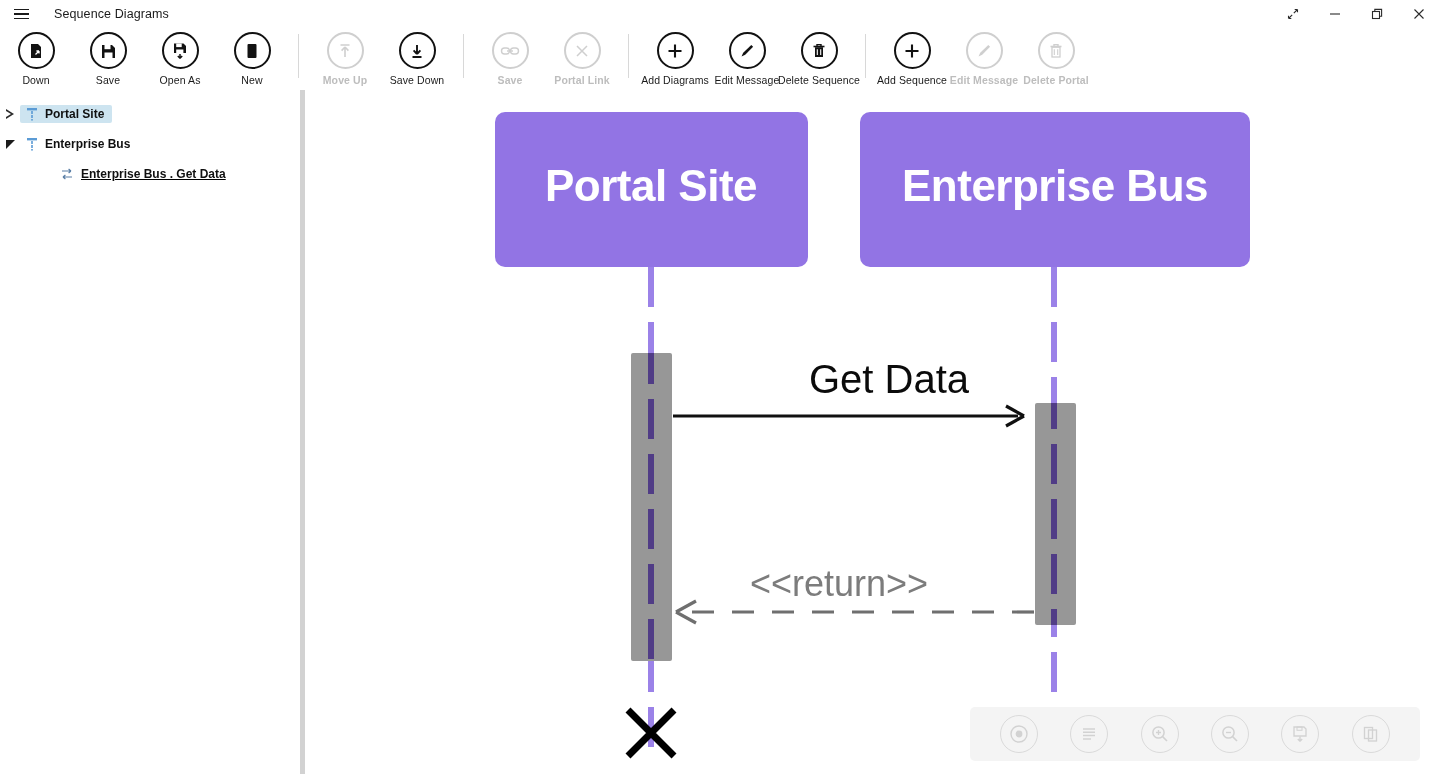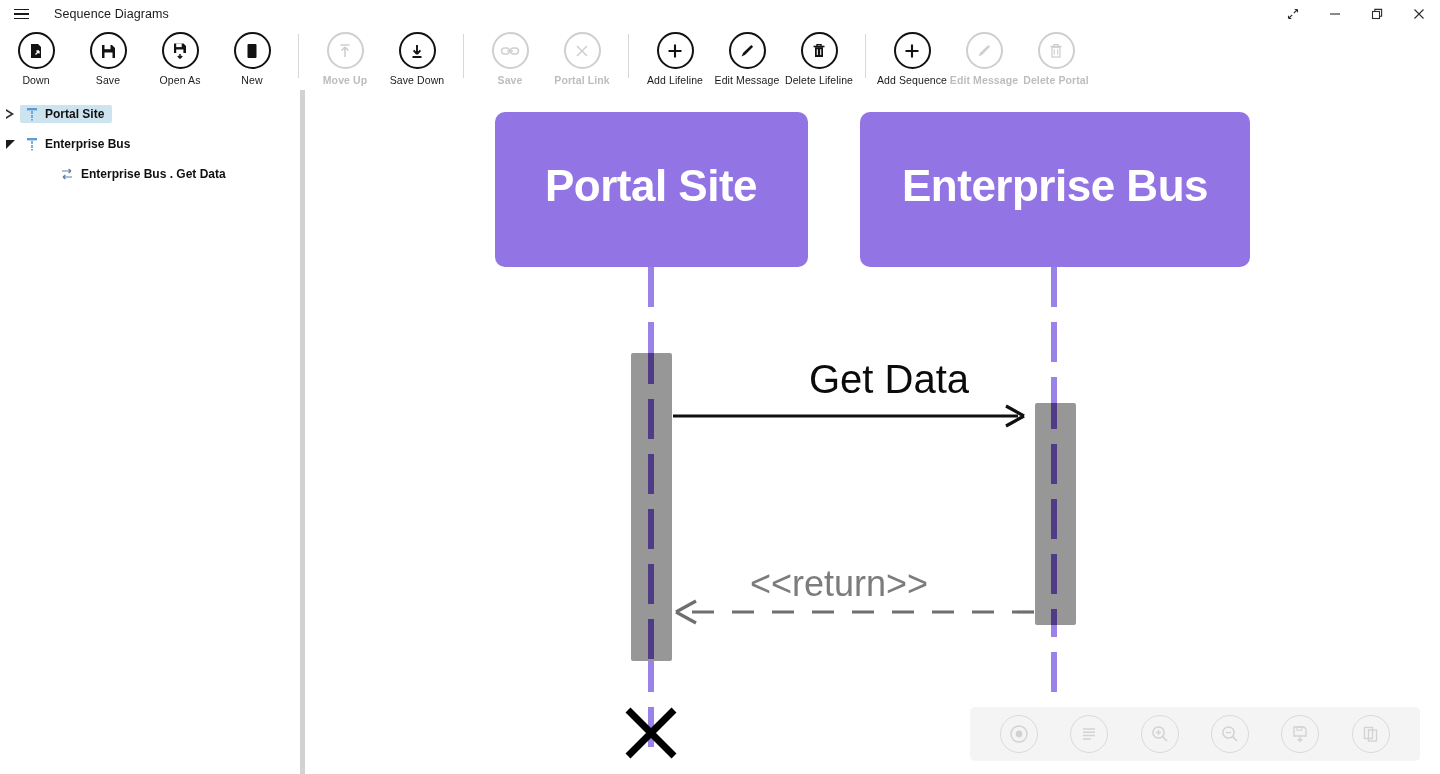--- a/index.html
+++ b/index.html
@@ -245,40 +245,40 @@
   </div>
 
   <div class="tb-sep"></div>
 
   <div class="tb-item">
     <div class="tb-circle">
       <svg width="20" height="20" viewBox="0 0 20 20">
         <path d="M10 3.5 V16.5 M3.5 10 H16.5" stroke="currentColor" stroke-width="2.1"></path>
       </svg>
     </div>
-    <div class="tb-label">Add Lifeline</div>
+    <div class="tb-label">Add Diagrams</div>
   </div>
   <div class="tb-item">
     <div class="tb-circle">
       <svg width="20" height="20" viewBox="0 0 20 20">
         <path d="M4.5 15.5 L6.2 11.8 L14.3 3.9 L16.1 5.7 L8.2 13.8 Z" fill="currentColor"></path>
       </svg>
     </div>
     <div class="tb-label">Edit Message</div>
   </div>
   <div class="tb-item">
     <div class="tb-circle">
       <svg width="20" height="20" viewBox="0 0 20 20">
         <path d="M4.5 5.5 H15.5" stroke="currentColor" stroke-width="1.6"></path>
         <path d="M8 5.2 V3.6 H12 V5.2" stroke="currentColor" stroke-width="1.4" fill="none"></path>
         <path d="M6 6.2 H14 V16 H6 Z" fill="currentColor"></path>
         <path d="M8.3 8.2 V14 M11.7 8.2 V14" stroke="#fff" stroke-width="1.1"></path>
       </svg>
     </div>
-    <div class="tb-label">Delete Lifeline</div>
+    <div class="tb-label">Delete Sequence</div>
   </div>
 
   <div class="tb-sep"></div>
 
   <div class="tb-item">
     <div class="tb-circle">
       <svg width="20" height="20" viewBox="0 0 20 20">
         <path d="M10 3.5 V16.5 M3.5 10 H16.5" stroke="currentColor" stroke-width="2.1"></path>
       </svg>
     </div>
@@ -330,21 +330,21 @@
       <svg class="ico" width="12" height="14" viewBox="0 0 12 14">
         <rect x="1" y="1" width="10" height="2.4" fill="#5b9bd5"></rect>
         <rect x="5.2" y="4" width="1.6" height="3" fill="#5b9bd5"></rect>
         <rect x="5.2" y="8" width="1.6" height="3" fill="#5b9bd5"></rect>
         <rect x="5.2" y="12" width="1.6" height="1.6" fill="#5b9bd5"></rect>
       </svg>
       <span class="tree-label">Enterprise Bus</span>
     </div>
   </div>
 
-  <div class="tree-row" style="padding-left:34px;margin-top:4px;">
+  <div class="tree-row" style="padding-left:34px;margin-top:4px;text-decoration:underline;">
     <div class="tree-arrow"></div>
     <div class="tree-content">
       <svg class="ico" width="14" height="12" viewBox="0 0 14 12">
         <path d="M2 3 H11 M11 3 L8.6 1 M11 3 L8.6 5" stroke="#5b7fa6" stroke-width="1.2" fill="none"></path>
         <path d="M12 9 H3 M3 9 L5.4 7 M3 9 L5.4 11" stroke="#5b7fa6" stroke-width="1.2" fill="none"></path>
       </svg>
       <span class="tree-label">Enterprise Bus . Get Data</span>
     </div>
   </div>
 

